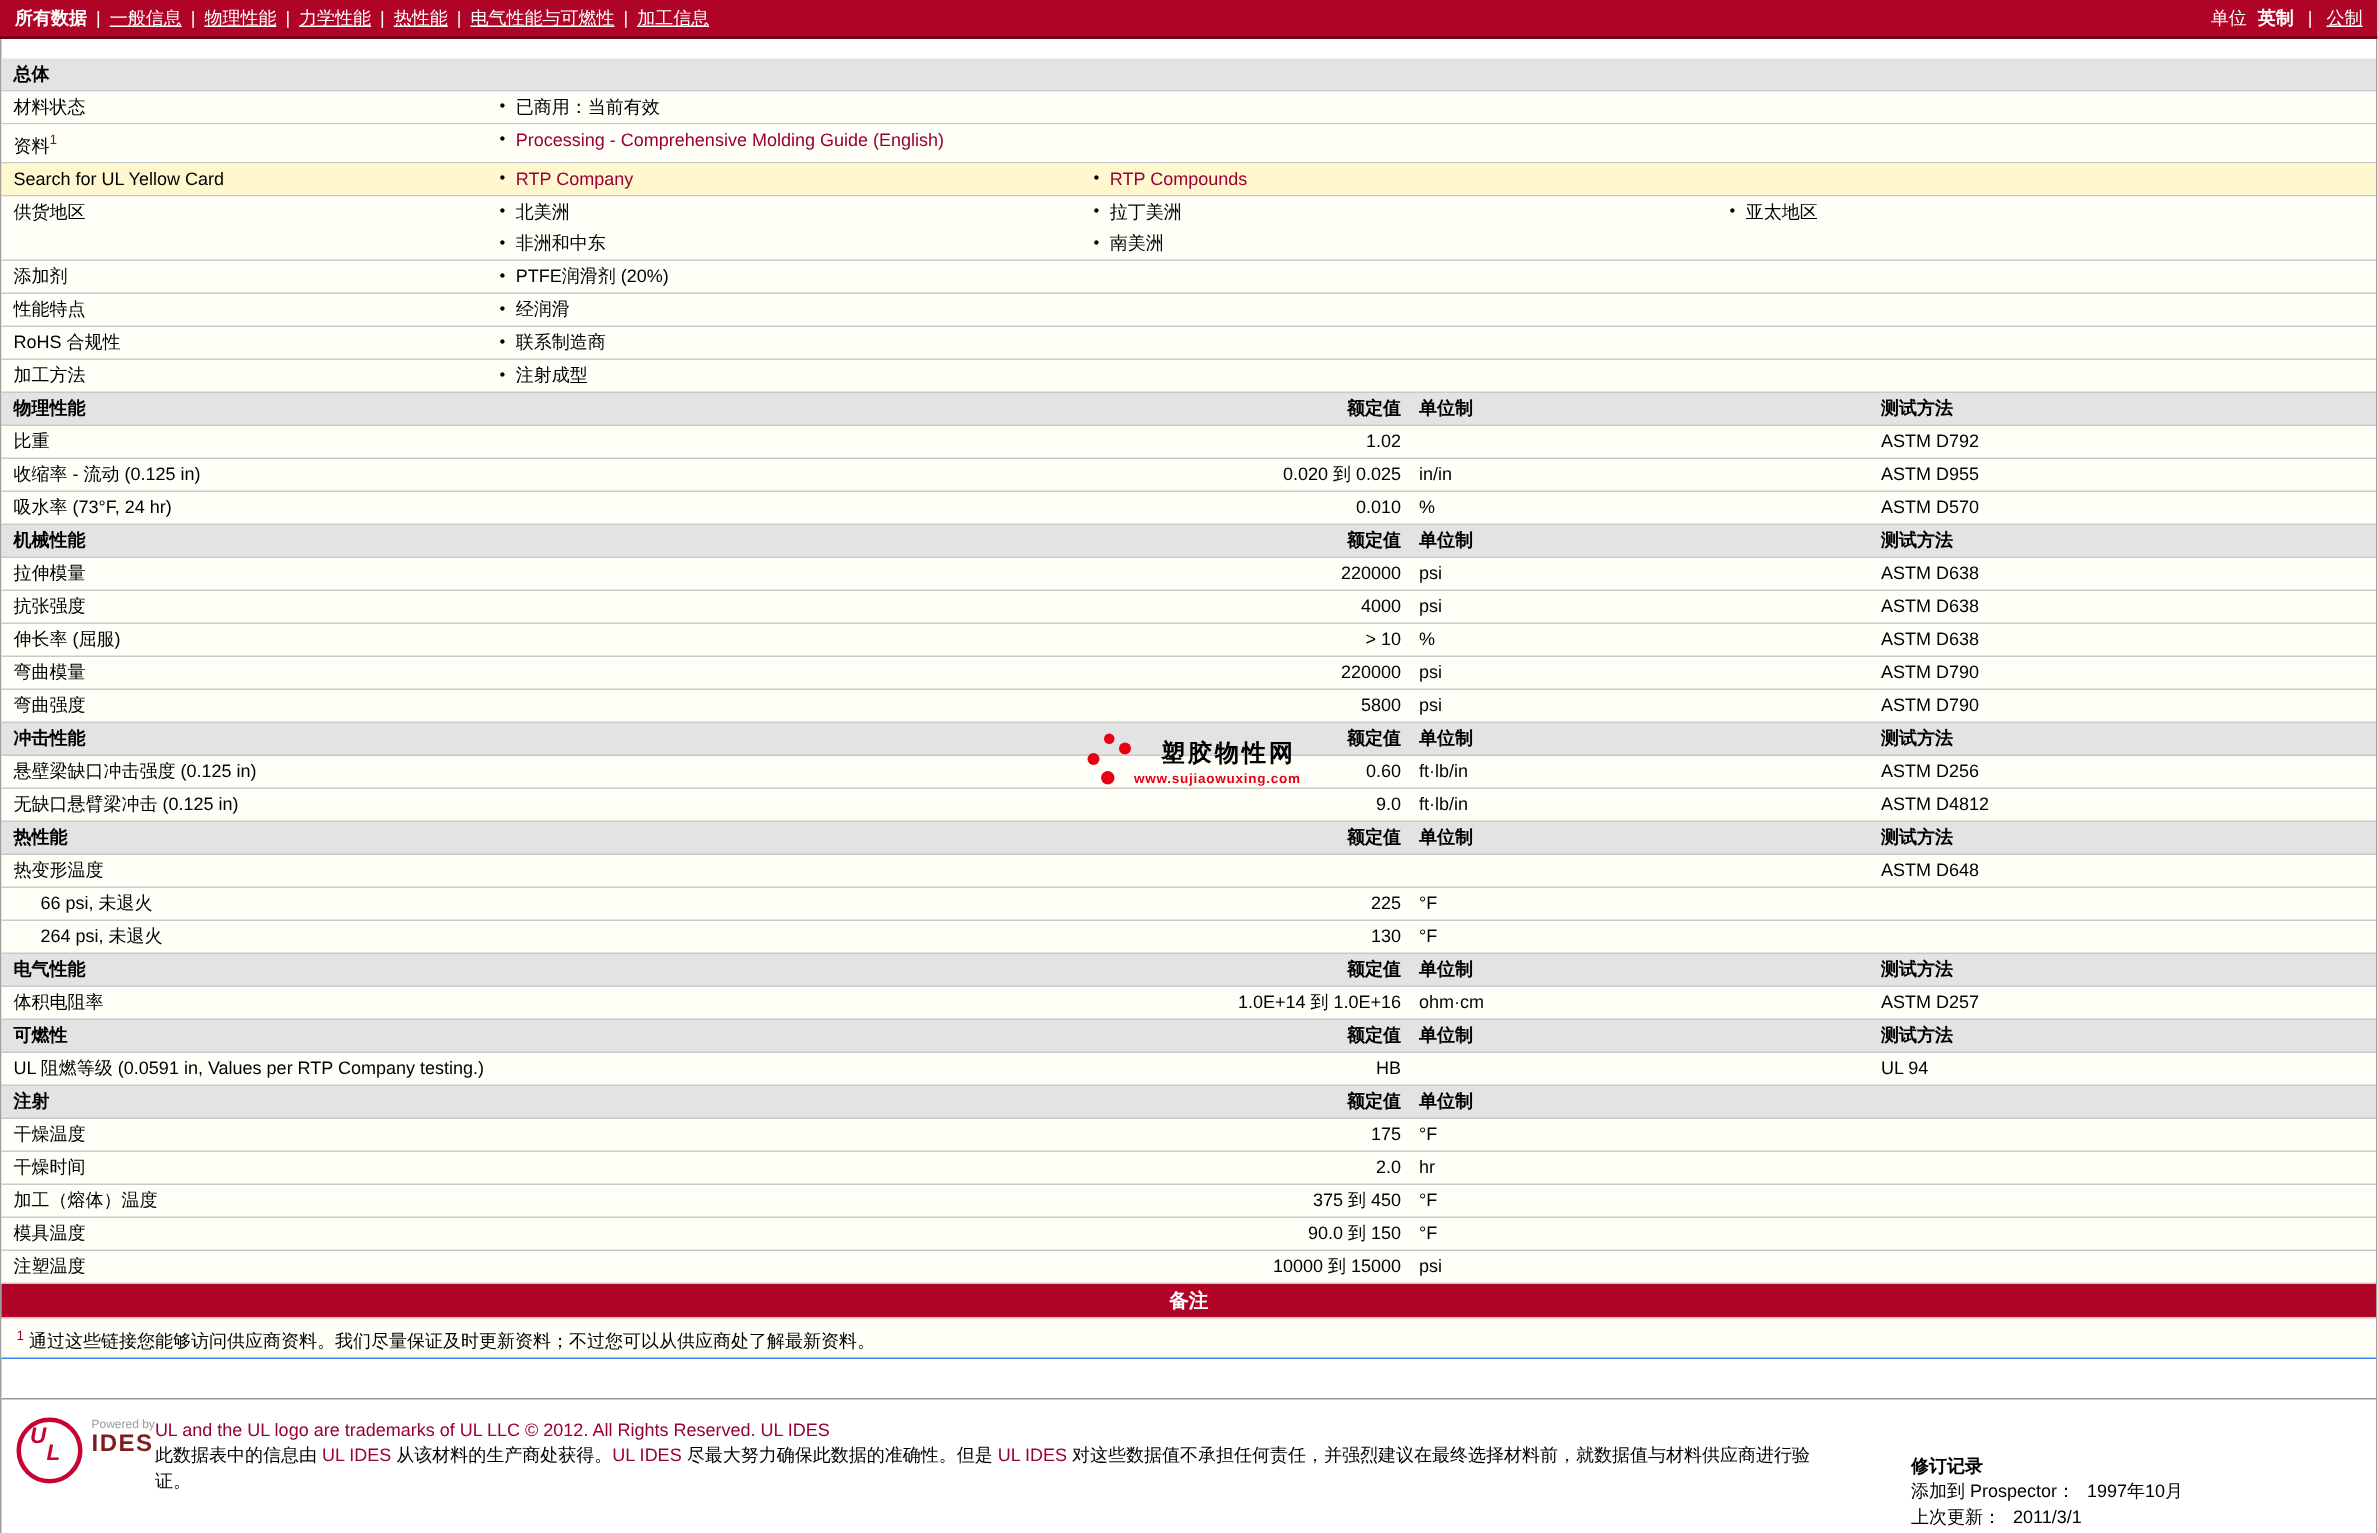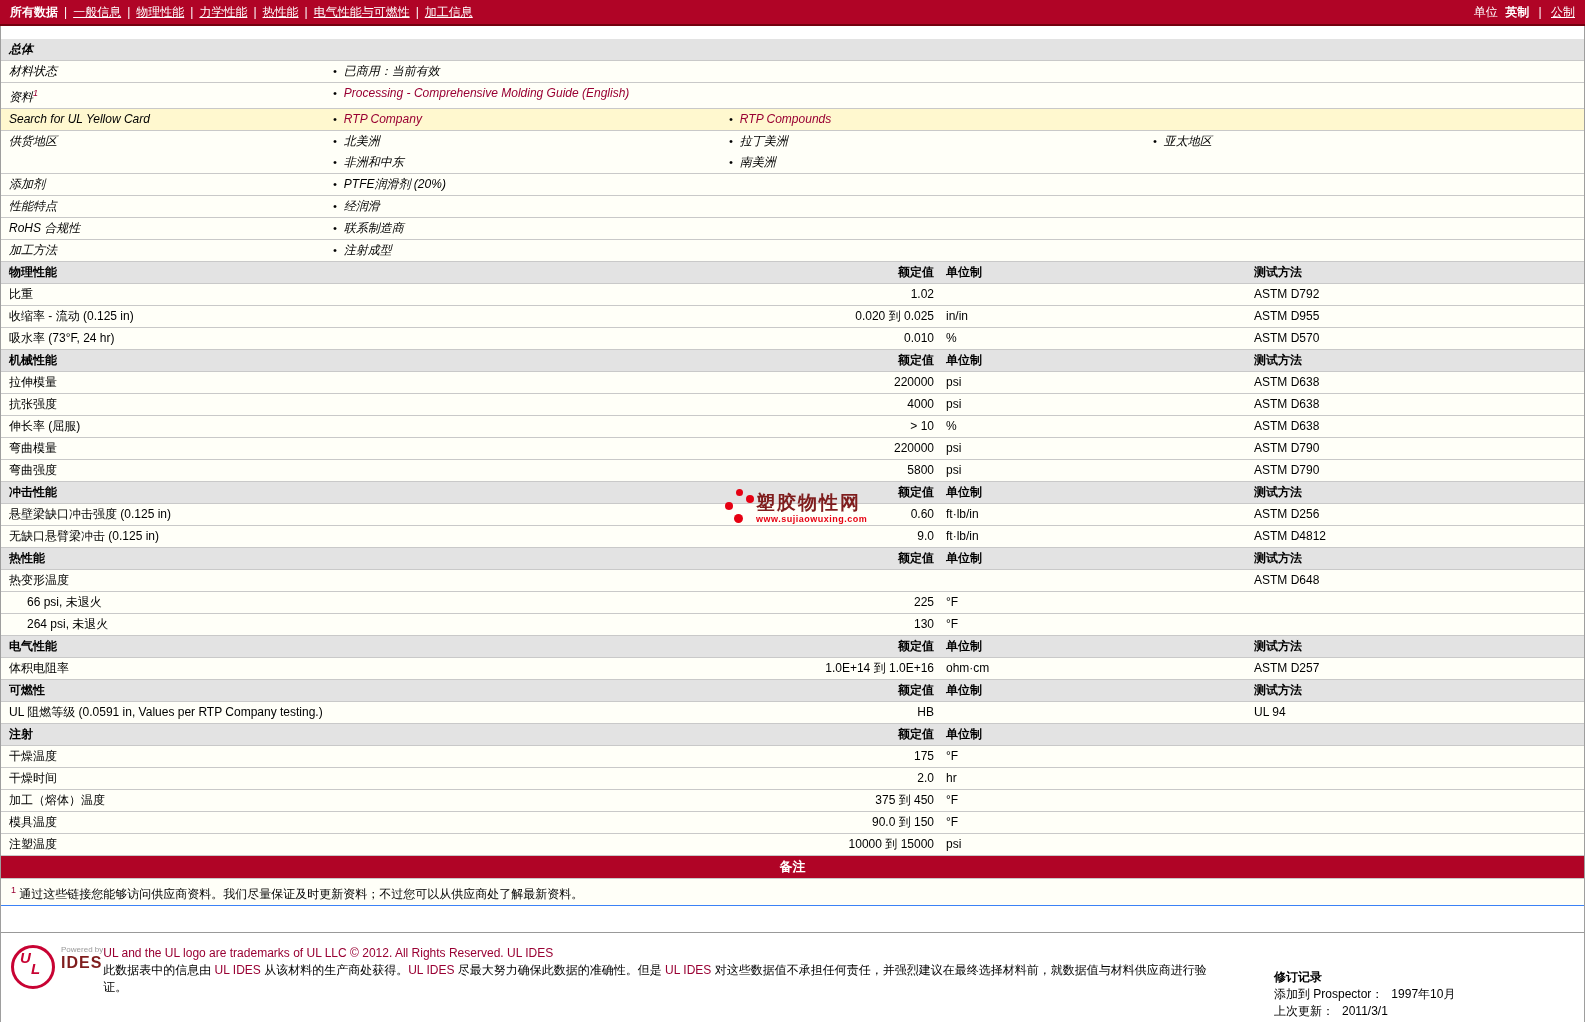--- a/index.html
+++ b/index.html
@@ -21,21 +21,21 @@
 
   
   .main { border-left:1px solid #9E9E9E; border-right:1px solid #9E9E9E; border-bottom:1px solid #9E9E9E; background:#fff; }
   .content { padding-top:13px; }
   .row, .sec-header { border-bottom:1px solid #C9C9C9; background:#FFFFF8; }
   .row { min-height:21px; line-height:21px; }
   .sec-header { height:21px; line-height:21px; background:#E3E3E3; font-weight:bold; }
   .row.hl { background:#FFF8CF; }
 
   .pgrid { display:grid; grid-template-columns:1fr 280px 310px 330px; }
-  .igrid { display:grid; grid-template-columns:322px 396px 424px 1fr;font-style:italic; }
+  .igrid { display:grid; grid-template-columns:322px 396px 424px 1fr; }
   .c-label { padding-left:8px; }
   .c-label.indent { padding-left:26px; }
   .c-value { text-align:right; padding-right:10px; }
   .c-unit { padding-left:2px; }
   .c-method { }
   sup.fn { color:#990033; font-size:9px; }
 
   .item { line-height:21px; }
   .blt { display:inline-block; margin:0 7px 0 10px; font-size:11px; vertical-align:top; }
   a.tlink { color:#990033; text-decoration:none; cursor:pointer; }
@@ -67,21 +67,21 @@
   .ad { text-align:center; padding-top:7px; }
 
   
   .watermark { position:absolute; left:722px; top:486px; display:flex; pointer-events:none; z-index:5; }
   .wm-dots { position:relative; width:34px; height:44px; flex:none; }
   .wm-dots span { position:absolute; background:#E60012; border-radius:50%; }
   .wm-d1 { left:14px; top:3px;  width:7px; height:7px; }
   .wm-d2 { left:24px; top:9px;  width:8px; height:8px; }
   .wm-d3 { left:3px;  top:16px; width:8px; height:8px; }
   .wm-d4 { left:12px; top:28px; width:9px; height:9px; }
-  .wm-title { color:#7f1d1d; font-size:19px; font-weight:bold; letter-spacing:2px; line-height:22px; margin-top:6px; }
+  .wm-title { color:#000000; font-size:16px; font-weight:bold; letter-spacing:2px; line-height:22px; margin-top:6px;margin-left:18px; }
   .wm-url { color:#E60012; font-size:9px; font-weight:bold; letter-spacing:0.5px; }
 </style>
 </head>
 <body>
 
 <div class="topnav">
   <div class="nav-left" id="nav-left"><span class="nav-active">所有数据</span><span class="nav-sep">|</span><a class="navlink">一般信息</a><span class="nav-sep">|</span><a class="navlink">物理性能</a><span class="nav-sep">|</span><a class="navlink">力学性能</a><span class="nav-sep">|</span><a class="navlink">热性能</a><span class="nav-sep">|</span><a class="navlink">电气性能与可燃性</a><span class="nav-sep">|</span><a class="navlink">加工信息</a></div>
   <div class="nav-right">
     <span>单位</span>
     <span class="bold">英制</span>

